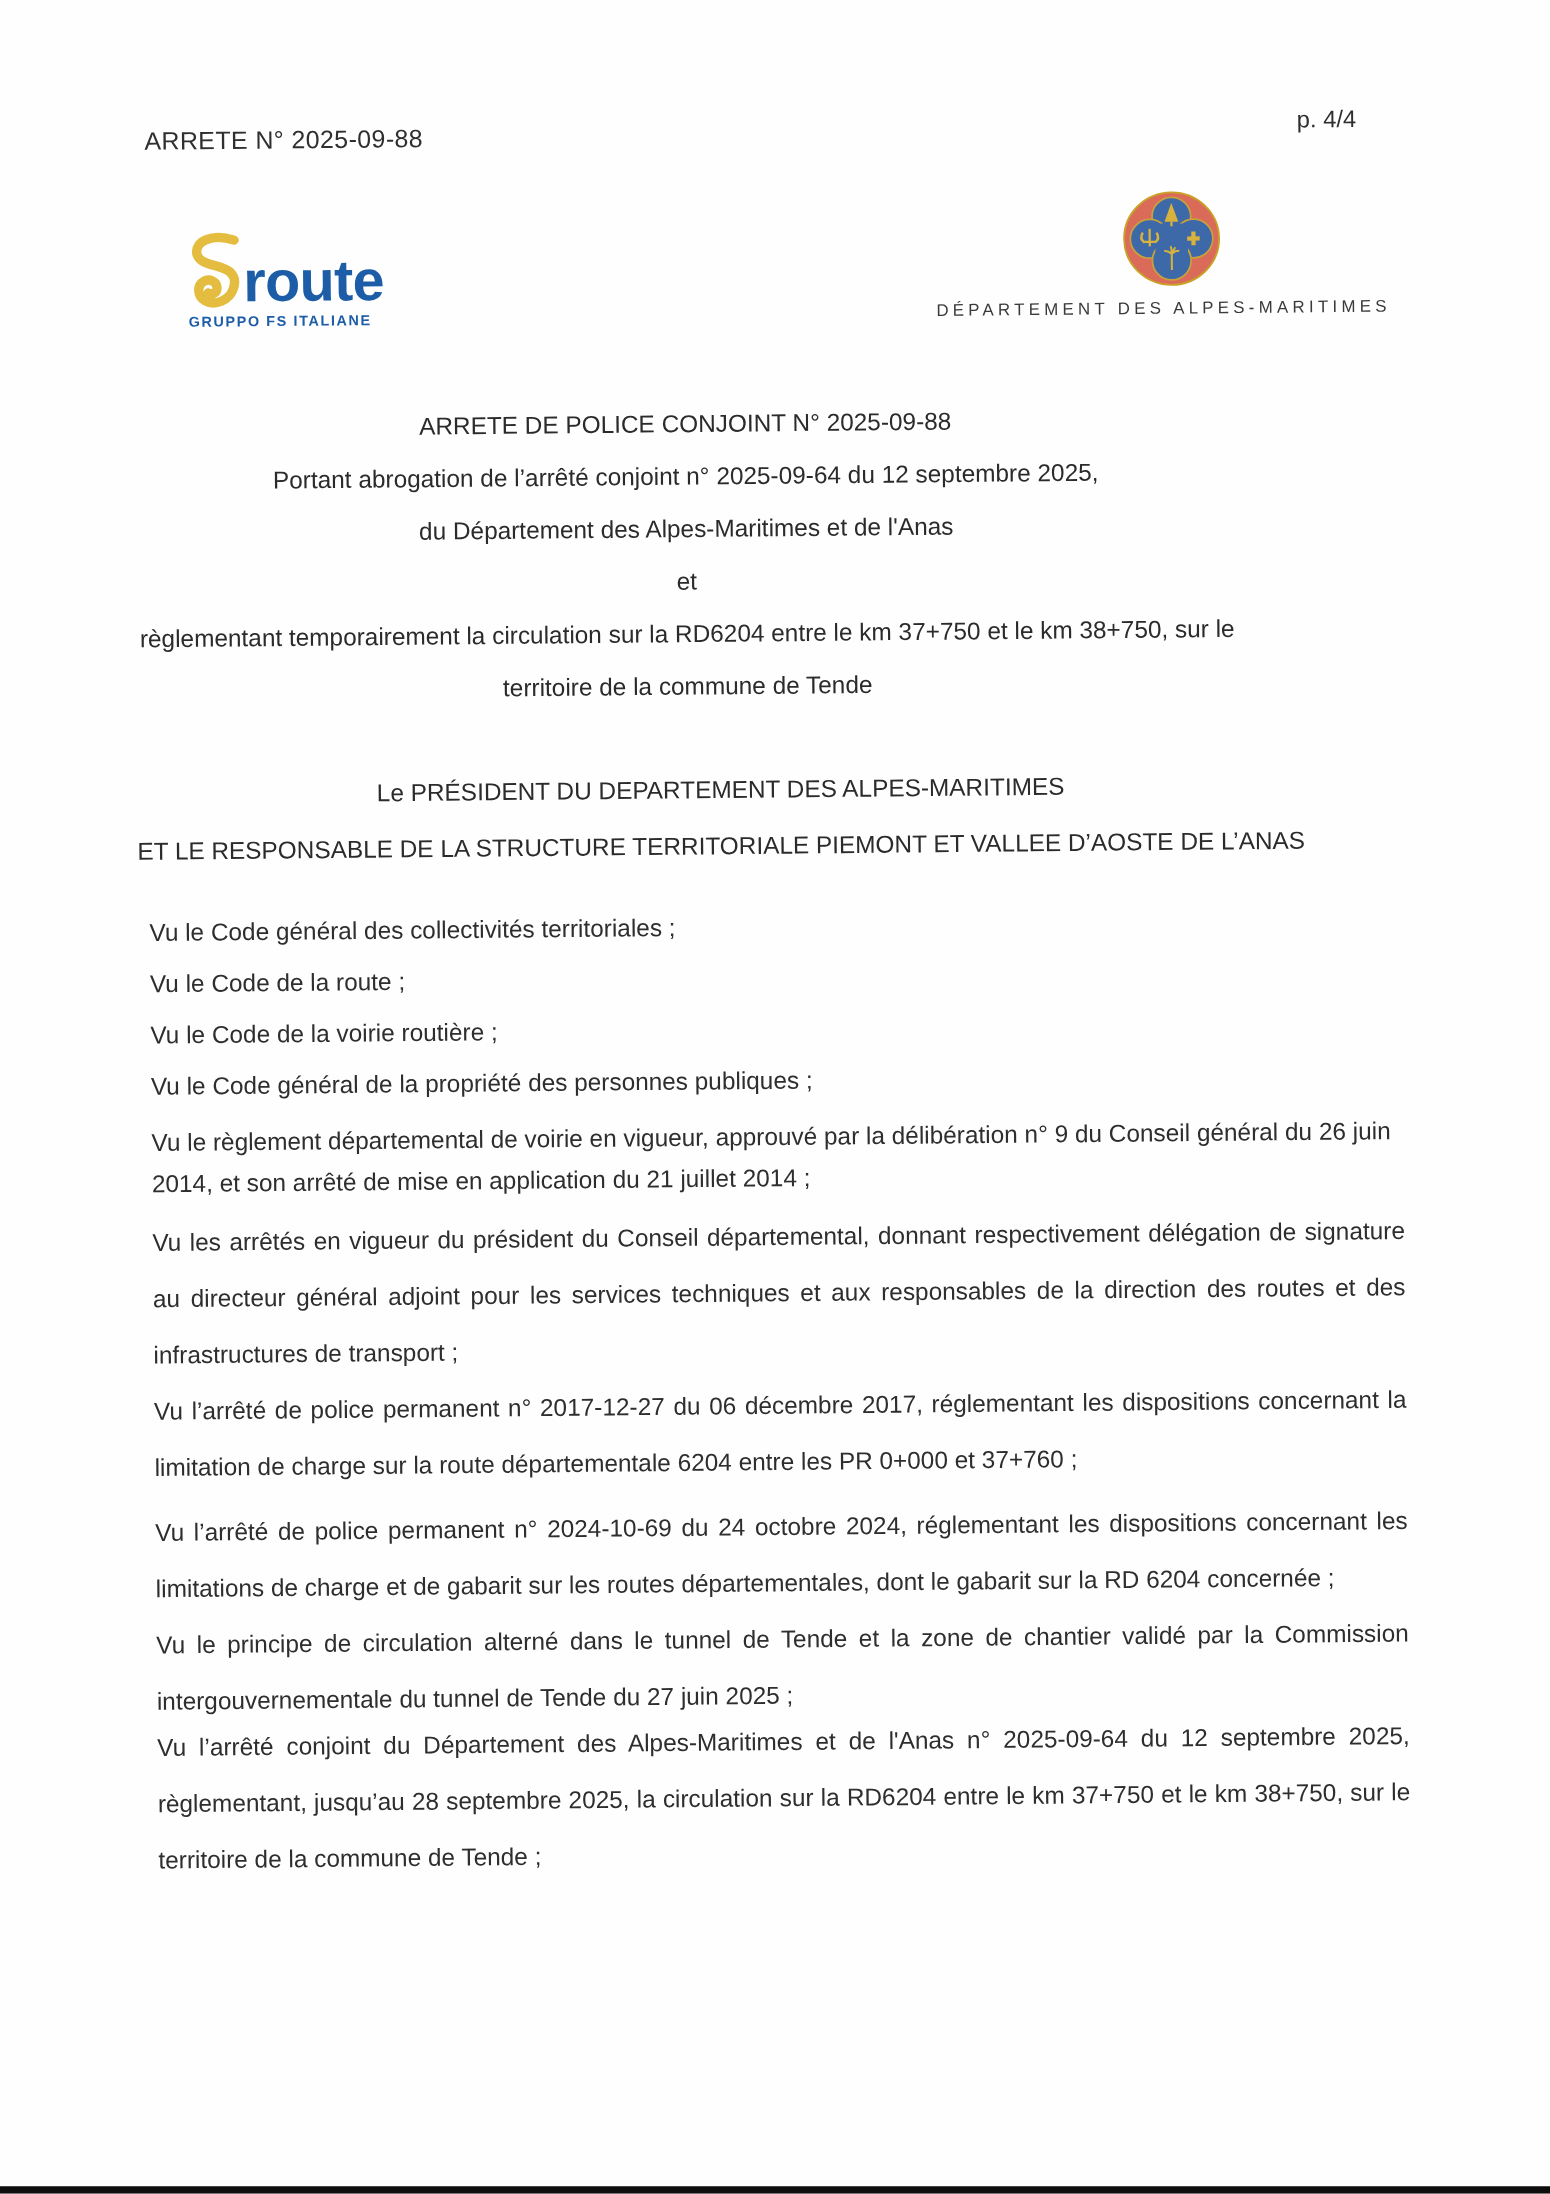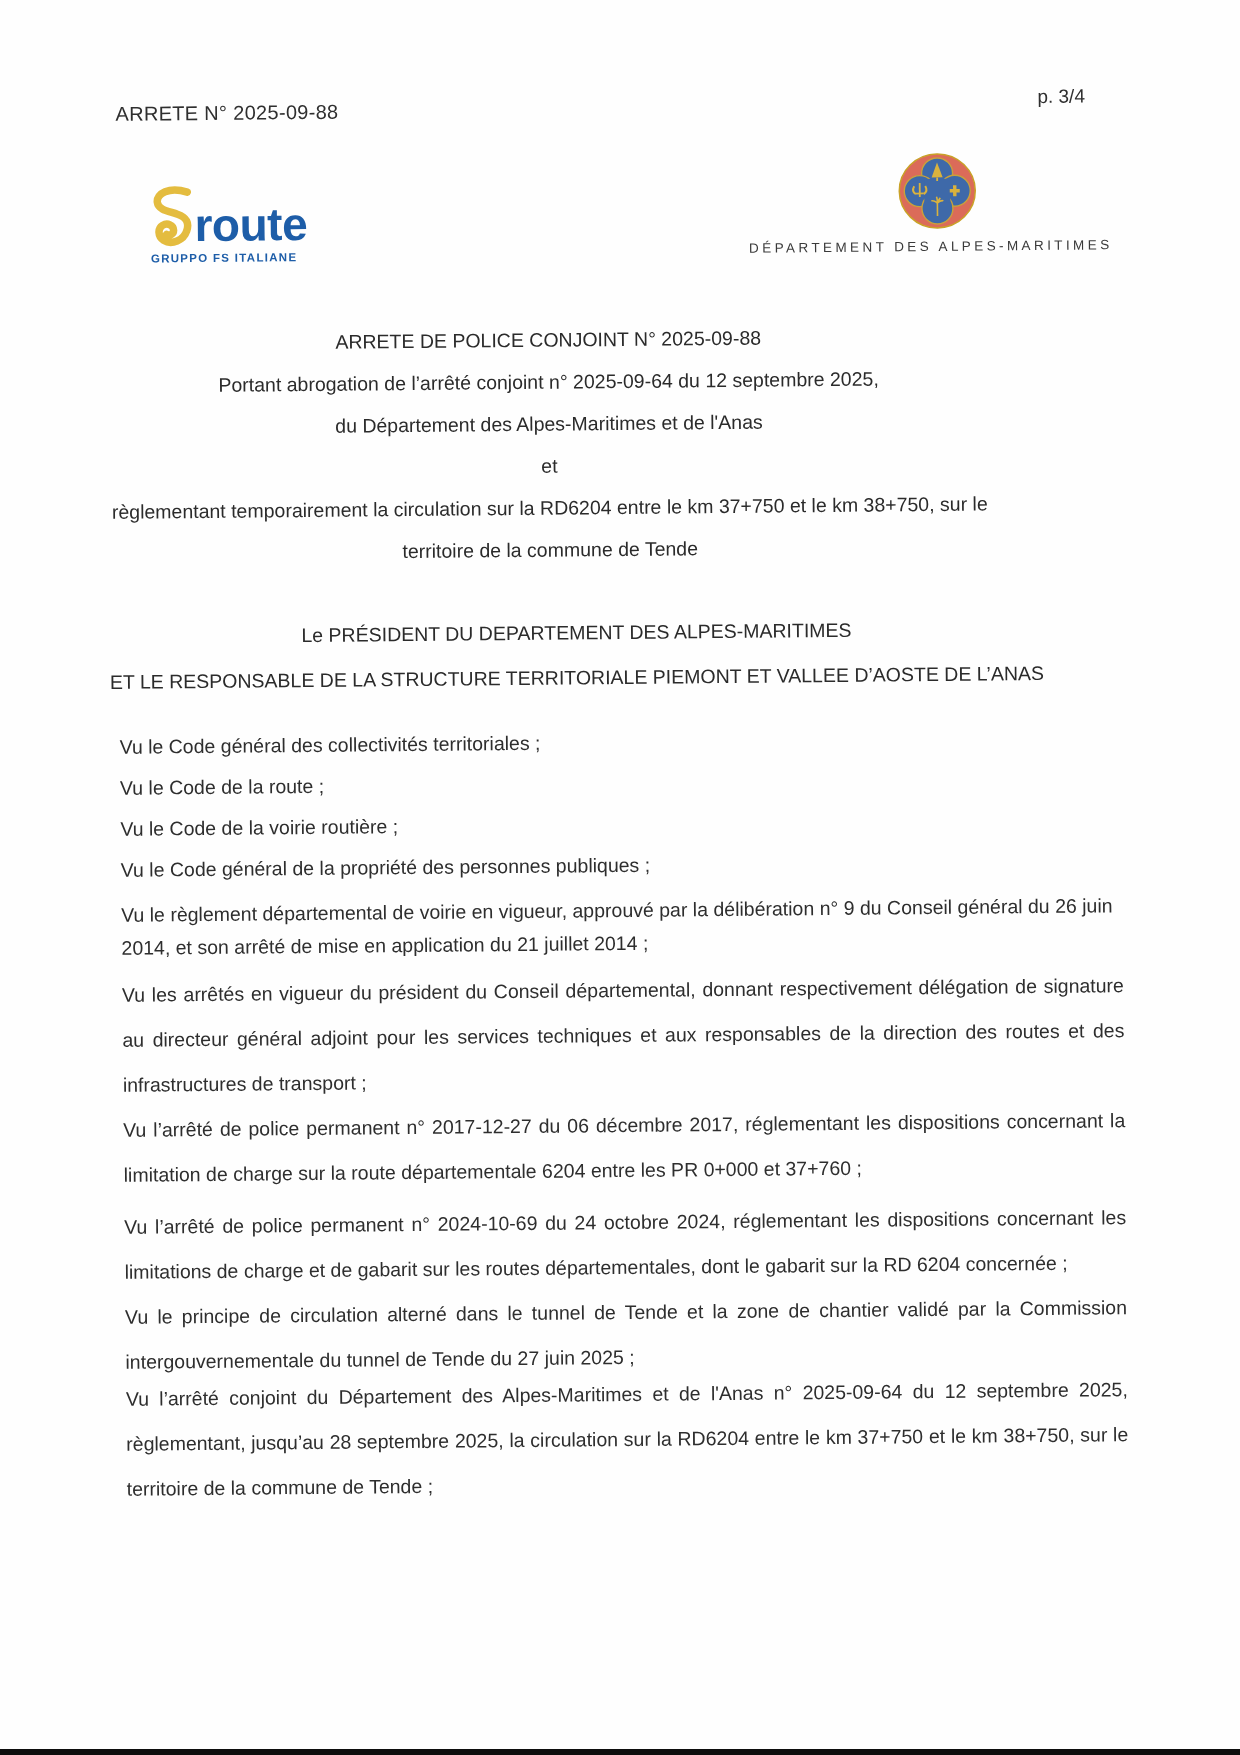--- a/index.html
+++ b/index.html
@@ -120,21 +120,21 @@
     background: #0d0d0d;
   }
 </style>
 </head>
 <body>
 
 <div class="sheet">
   <div class="tilt">
 
     <div class="doc-ref">ARRETE N° 2025-09-88</div>
-    <div class="page-num">p. 3/4</div>
+    <div class="page-num">p. 4/4</div>
 
     <div>
       <svg class="anas-swirl" width="46" height="66" viewBox="0 0 46 66" aria-hidden="true">
         <path d="M38 7 C20 1 7 8 8 17 C9 25 20 26 28 29 C37 32 40 38 37 46 C34 55 22 60 14 55 C8 51 8 43 13 40 C18 37 24 40 24 45 C24 49 20 51 17 49" fill="none" stroke="#E4BC3F" stroke-width="7.5" stroke-linecap="round"></path>
       </svg>
       <span class="anas-wordmark">route</span>
       <div class="anas-subtitle">GRUPPO FS ITALIANE</div>
     </div>
 
     <div>

